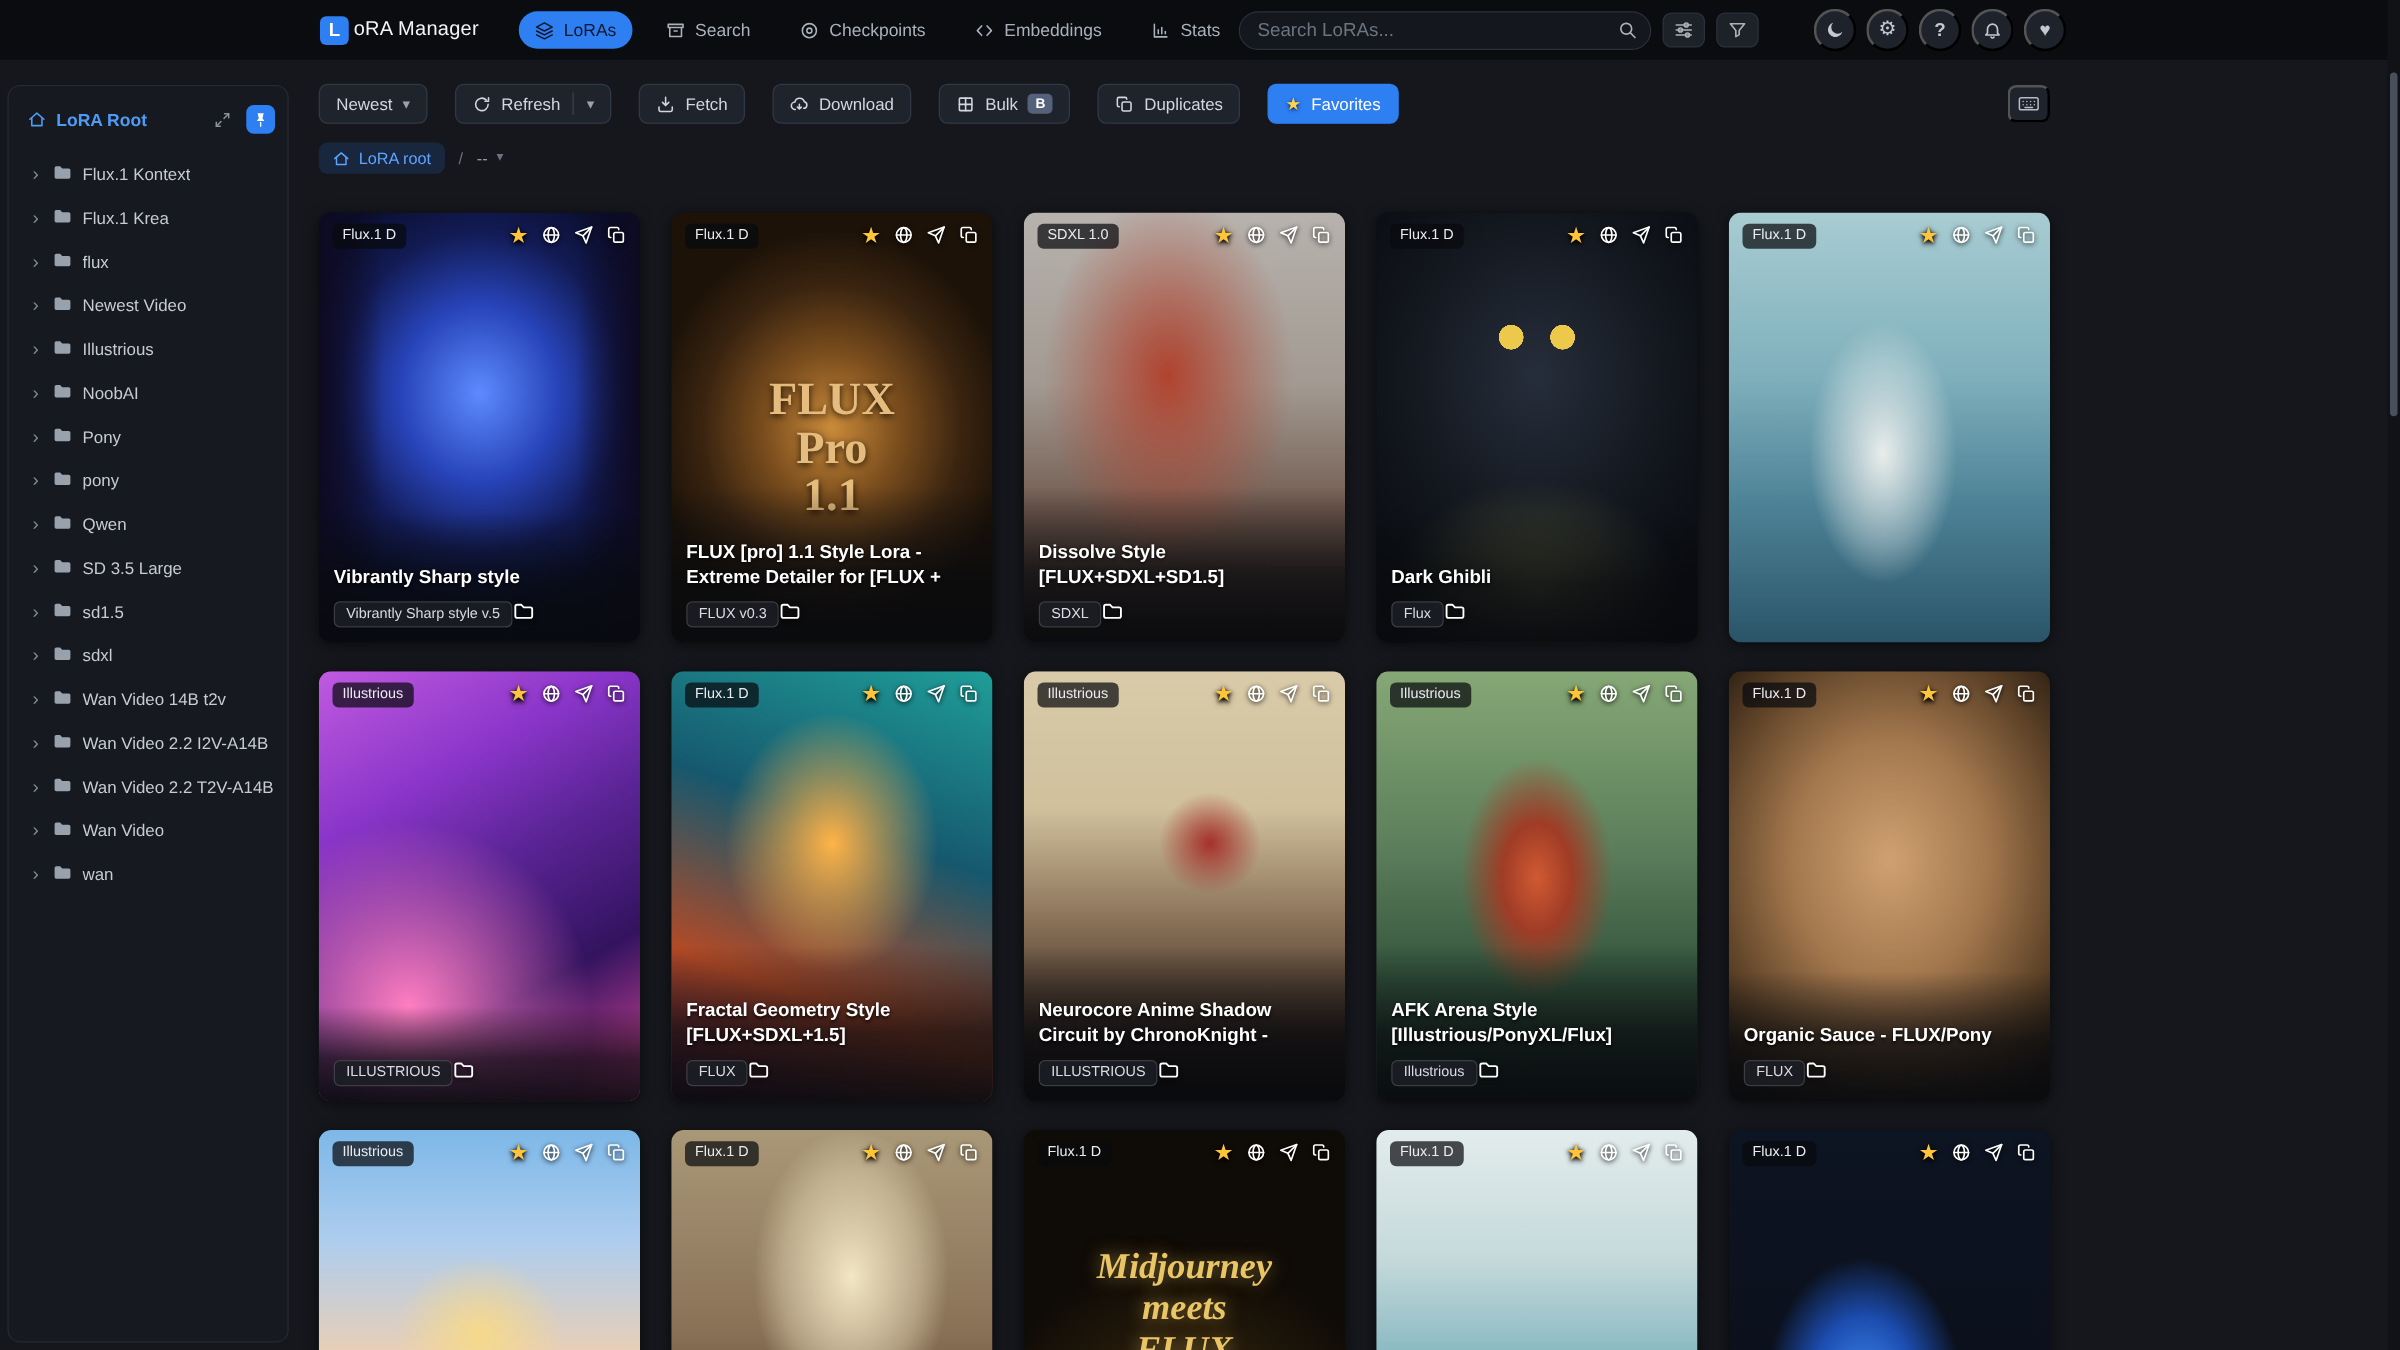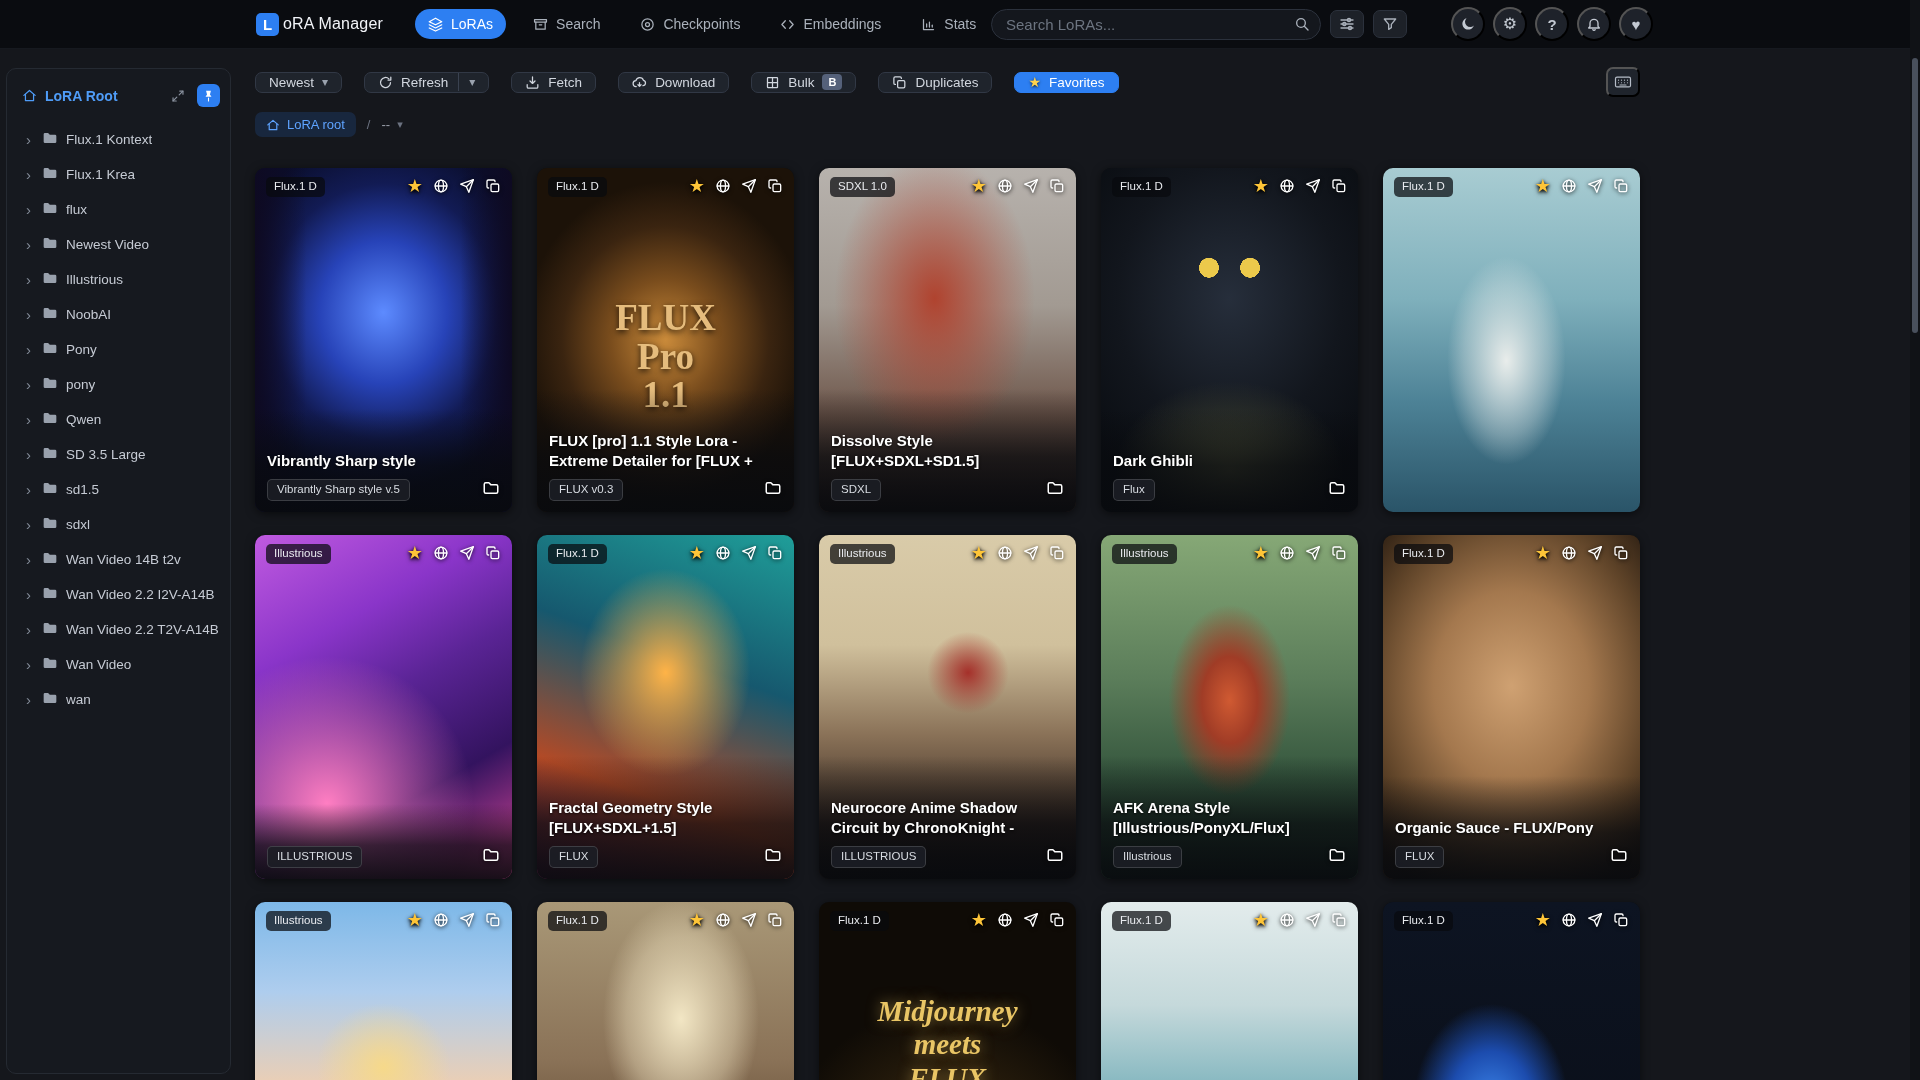--- a/index.html
+++ b/index.html
@@ -8,21 +8,21 @@
   .glyph{line-height:1;display:inline-block}
 
   
   .navbar{position:absolute;top:0;left:0;right:0;height:49px;background:#0a0c10;border-bottom:1px solid #16191f;display:flex;align-items:center;padding:0 267px 0 256px;z-index:20}
   .brand{display:flex;align-items:center;gap:2px;cursor:pointer}
   .brand-badge{width:23px;height:23px;border-radius:5px;background:#2d7ff2;color:#fff;font-weight:bold;font-size:15px;display:flex;align-items:center;justify-content:center;margin-right:2px}
   .brand-text{color:#f2f4f8;font-weight:normal;font-size:16px;letter-spacing:.2px}
   .nav-items{display:flex;align-items:center;gap:14px;margin-left:32px}
   .nav-item{display:flex;align-items:center;gap:8px;color:#aab1bb;font-size:14px;padding:7px 13px;border-radius:16px;cursor:pointer;white-space:nowrap}
   .nav-item .ic{width:15px;height:15px}
-  .nav-item.active{background:#2d7ff2;color:#ffffff}
+  .nav-item.active{background:#2d7ff2;color:#0f172a}
   .nav-right{margin-left:auto;display:flex;align-items:center}
   .search-box{position:relative;width:330px;height:31px}
   .search-box input{width:100%;height:100%;background:#14171d;border:1px solid #2b313c;border-radius:16px;color:#d5d9e0;font-size:15px;padding:0 36px 0 14px;outline:none;font-family:inherit}
   .search-box input::placeholder{color:#6c7480}
   .search-ic{position:absolute;right:11px;top:7px;color:#aab1bb;cursor:pointer}
   .sq-btn{width:34px;height:28px;margin-left:9px;border-radius:7px;background:#1d2128;border:1px solid #2b313c;color:#aab1bb;display:flex;align-items:center;justify-content:center;cursor:pointer}
   .circle-group{display:flex;align-items:center;gap:8px;margin-left:44px}
   .circle-btn{width:34px;height:34px;border-radius:50%;background:#1e222a;color:#c3c9d2;display:flex;align-items:center;justify-content:center;cursor:pointer;font-size:16px}
   .circle-btn .glyph{font-size:16px}
 
@@ -38,21 +38,21 @@
   .folder-list{padding:4px 0}
   .folder-row{display:flex;align-items:center;gap:8px;padding:8px 8px 8px 19px;cursor:pointer;color:#c6cbd4;font-size:13.5px}
   .chev{color:#828a97;font-size:15px;width:8px}
   .tree-folder{color:#99a1ad}
   .tree-folder .ic{width:16px;height:16px}
   .folder-name{white-space:nowrap;overflow:hidden;text-overflow:ellipsis}
 
   
   .content{position:absolute;left:255px;top:67px;width:1385px}
   .toolbar{display:flex;align-items:center;gap:22px}
-  .btn{height:21px;display:inline-flex;align-items:center;gap:8px;padding:0 13px;background:#1f242c;border:1px solid #313845;border-radius:7px;color:#d2d7df;font-size:13.5px;cursor:pointer;white-space:nowrap}
+  .btn{height:32px;display:inline-flex;align-items:center;gap:8px;padding:0 13px;background:#1f242c;border:1px solid #313845;border-radius:7px;color:#d2d7df;font-size:13.5px;cursor:pointer;white-space:nowrap}
   .btn .ic{width:15px;height:15px}
   .btn .caret{color:#9aa2ae;font-size:12px}
   .btn.primary{background:#2d7ff2;border-color:#2d7ff2;color:#fff}
   .btn.primary .star-glyph{color:#ffd34d;font-size:14px}
   .btn-split-sep{width:1px;height:18px;background:#3a4250;margin:0 2px}
   .bulk-badge{background:#55617a;color:#fff;font-size:11px;font-weight:bold;border-radius:4px;padding:2px 6px}
   .kb-btn{margin-left:auto;width:34px;height:30px;border-radius:7px;background:#1f242c;color:#b6bdc8;display:flex;align-items:center;justify-content:center;cursor:pointer}
   .kb-btn .ic{width:18px;height:18px;stroke-width:1.6}
 
   .breadcrumb{display:flex;align-items:center;gap:11px;margin-top:15px}
@@ -71,21 +71,21 @@
   .t2{top:38%;font-size:37px;line-height:1.05;color:#e5bc7d;text-shadow:0 2px 6px rgba(0,0,0,.8)}
   .t13{top:27%;font-size:29px;line-height:1.15;font-style:italic;color:#e9c565;text-shadow:0 0 14px rgba(233,197,101,.55)}
   .card-top{position:absolute;top:0;left:0;right:0;display:flex;justify-content:space-between;align-items:flex-start;padding:9px 11px}
   .badge{background:rgba(8,10,14,.72);color:#e9ebef;font-size:11.5px;padding:4px 8px;border-radius:5px;line-height:1}
   .card-actions{display:flex;align-items:center;gap:10px;filter:drop-shadow(0 1px 2px rgba(0,0,0,.85))}
   .card-actions .ic{width:16px;height:16px;color:#fff;cursor:pointer}
   .star-glyph{color:#fec538;font-size:18px;cursor:pointer;text-shadow:0 1px 3px rgba(0,0,0,.8)}
   .card-bottom{position:absolute;left:0;right:0;bottom:0;padding:42px 12px 11px;background:linear-gradient(180deg,rgba(8,10,14,0) 0%,rgba(8,10,14,.72) 55%,rgba(8,10,14,.92) 100%)}
   .card-title{color:#fff;font-size:15px;font-weight:bold;line-height:1.3;margin-bottom:9px;display:-webkit-box;-webkit-line-clamp:2;-webkit-box-orient:vertical;overflow:hidden;text-shadow:0 1px 3px rgba(0,0,0,.9)}
   .card-title:empty{display:none}
-  .card-meta{display:flex;justify-content:space-between;align-items:center}
+  .card-meta{display:flex;align-items:center}
   .tag{background:rgba(28,31,38,.85);border:1px solid rgba(255,255,255,.15);color:#d8dce2;font-size:11.5px;padding:4px 9px;border-radius:5px;max-width:185px;white-space:nowrap;overflow:hidden;text-overflow:ellipsis;line-height:1}
   .tag:empty{display:none}
   .folder-open{color:#fff;filter:drop-shadow(0 1px 2px rgba(0,0,0,.85));cursor:pointer}
   .folder-open .ic{width:18px;height:18px}
 
   
   .a1{background:linear-gradient(90deg,#0e0a22 0%,rgba(14,10,34,0) 20%,rgba(14,10,34,0) 80%,#0e0a22 100%),radial-gradient(ellipse 62% 52% at 50% 42%,#5d8bff 0%,#2743b8 40%,#121b54 72%,#0a0e2c 100%)}
   .a2{background:radial-gradient(ellipse 56% 46% at 50% 50%,#c98a3a 0%,#7a4d1d 38%,#3a2410 72%,#1c1208 100%)}
   .a3{background:radial-gradient(ellipse 52% 56% at 45% 38%,#b0432f 0%,rgba(176,67,47,.25) 55%,rgba(176,67,47,0) 75%),linear-gradient(180deg,#b7b2ad 0%,#a29a92 40%,#6e564a 72%,#2a1d18 100%)}
   .a4{background:radial-gradient(circle 10px at 42% 29%,#ecc94b 98%,rgba(0,0,0,0) 100%),radial-gradient(circle 10px at 58% 29%,#ecc94b 98%,rgba(0,0,0,0) 100%),radial-gradient(ellipse 72% 42% at 50% 88%,#474a33 0%,rgba(71,74,51,0) 62%),radial-gradient(ellipse 70% 62% at 50% 38%,#262e3b 0%,#12161d 62%,#0a0d12 100%)}

